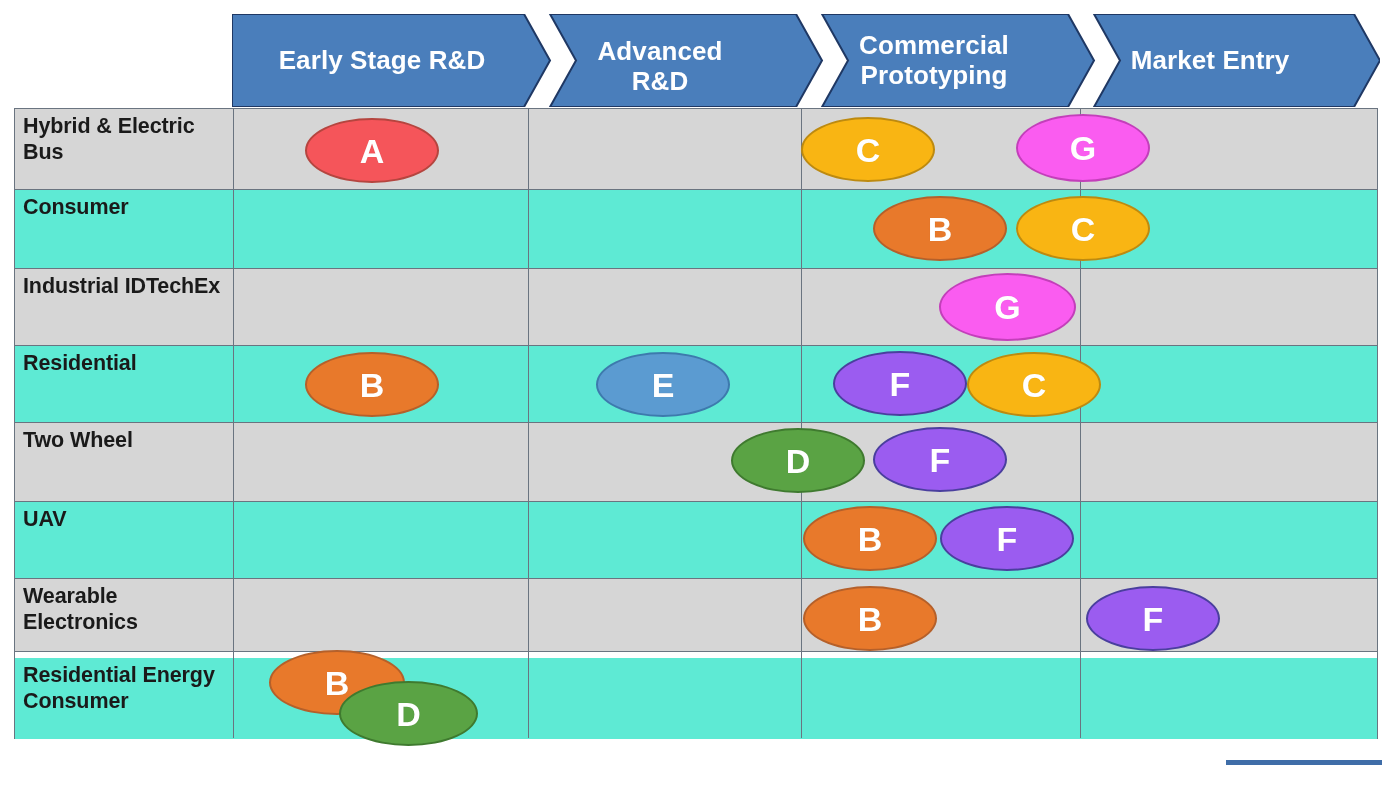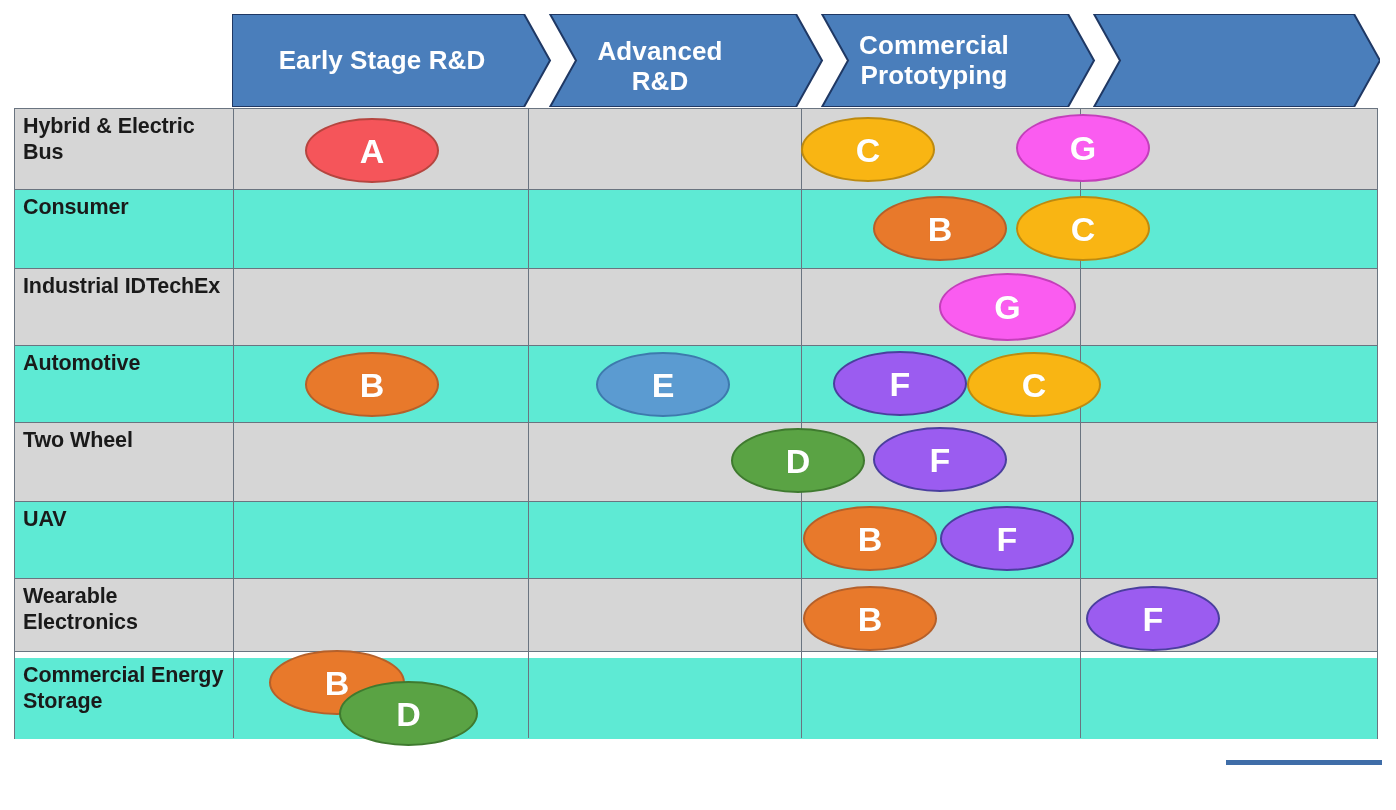--- a/index.html
+++ b/index.html
@@ -168,47 +168,52 @@
         <span>Advanced</span><br>
         <span>R&amp;D</span>
       </span>
     </div>
     <div class="hdr-label" id="hdr2">
       <span>
         <span>Commercial</span><br>
         <span>Prototyping</span>
       </span>
     </div>
+    <div class="hdr-label" id="hdr3">
+      <span>
+        <span>Market Entry</span>
+      </span>
+    </div>
   </div>
 
   <div class="matrix" id="matrix">
     <div id="rows-host">
         <div class="mrow shade-gray" style="top: 0px; height: 81px;">
           <div class="rowlabel">Hybrid &amp; Electric Bus</div>
         </div>
         <div class="mrow shade-blue" style="top: 81px; height: 79px;">
           <div class="rowlabel">Consumer</div>
         </div>
         <div class="mrow shade-gray" style="top: 160px; height: 77px;">
           <div class="rowlabel">Industrial IDTechEx</div>
         </div>
         <div class="mrow shade-blue" style="top: 237px; height: 77px;">
-          <div class="rowlabel">Automotive</div>
+          <div class="rowlabel">Residential</div>
         </div>
         <div class="mrow shade-gray" style="top: 314px; height: 79px;">
           <div class="rowlabel">Two Wheel</div>
         </div>
         <div class="mrow shade-blue" style="top: 393px; height: 77px;">
           <div class="rowlabel">UAV</div>
         </div>
         <div class="mrow shade-gray" style="top: 470px; height: 73px;">
           <div class="rowlabel">Wearable Electronics</div>
         </div>
         <div class="mrow shade-blue last" style="top: 549px; height: 81px;">
-          <div class="rowlabel">Commercial Energy Storage</div>
+          <div class="rowlabel">Residential Energy Consumer</div>
         </div>
       </div>
     <div class="vline" id="vl-label"></div>
     <div class="vline" id="vl-1"></div>
     <div class="vline" id="vl-2"></div>
     <div class="vline" id="vl-3"></div>
   </div>
 
   <div id="markers-host">
       <div class="marker" style="left: 305px; top: 118px; width: 134px; height: 65px; background: rgb(245, 85, 90); border: 2px solid rgb(181, 69, 63);">

